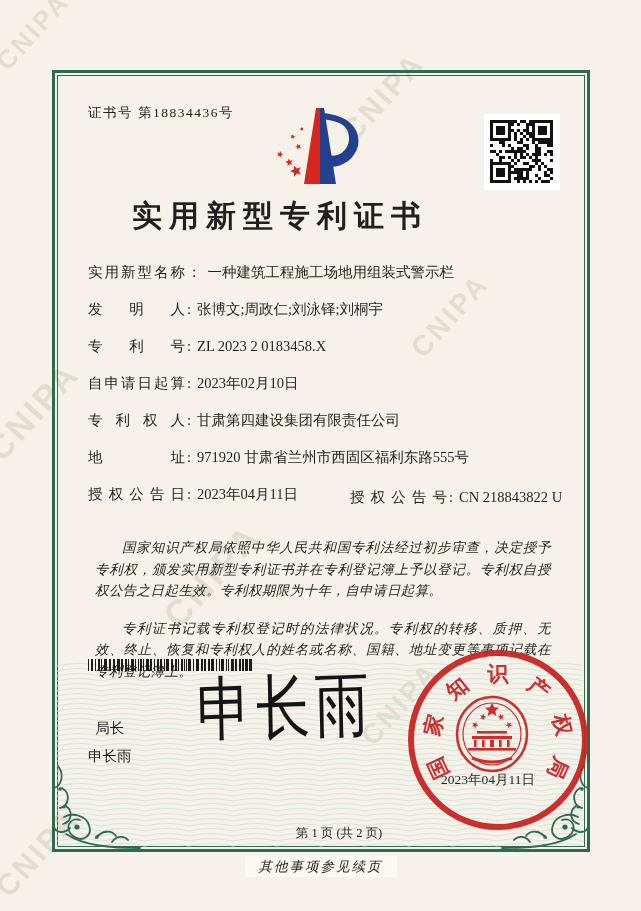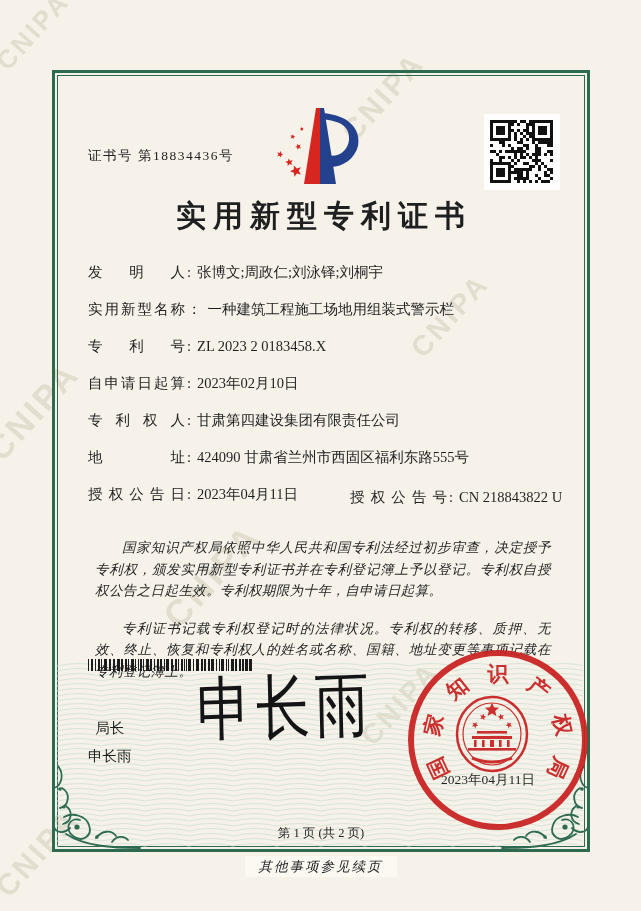--- a/index.html
+++ b/index.html
@@ -10,46 +10,46 @@
       font-weight:bold;color:rgba(125,110,75,.16);letter-spacing:3px;
       transform:rotate(-48deg);white-space:nowrap;z-index:0;}
   
   .frame-outer{position:absolute;left:52px;top:70px;width:532px;height:776px;
       border:3px solid #2d6a50;z-index:1;}
   .frame-inner{position:absolute;left:2px;top:2px;right:2px;bottom:2px;
       border:1px solid #2d6a50;}
   .waves{position:absolute;left:57px;top:662px;width:526px;height:187px;z-index:1;}
   .corner{position:absolute;z-index:2;color:#2d6a50;}
   
-  .cert-no{position:absolute;left:88px;top:104px;font-size:13.5px;letter-spacing:1.5px;z-index:5;margin-top:43px;}
+  .cert-no{position:absolute;left:88px;top:104px;font-size:13.5px;letter-spacing:1.5px;z-index:5;}
   .qr-box{position:absolute;left:484px;top:114px;width:76px;height:76px;background:#fff;z-index:5;}
   .qr-box svg{position:absolute;left:6px;top:6px;}
   .logo{position:absolute;left:266px;top:104px;z-index:5;}
   .title{position:absolute;left:0;top:196px;width:553px;text-align:center;
-      font-size:30px;font-weight:bold;letter-spacing:7px;text-indent:7px;z-index:5;margin-left:44px;}
+      font-size:30px;font-weight:bold;letter-spacing:7px;text-indent:7px;z-index:5;}
   
   .fields{position:absolute;left:88px;top:262px;width:480px;font-size:14.5px;z-index:5;}
   .frow{position:relative;height:20px;line-height:20px;margin-bottom:17px;white-space:nowrap;}
   .f-label{display:inline-block;width:97px;text-align:justify;text-align-last:justify;vertical-align:top;}
   .f-colon{display:inline-block;margin:0 6px 0 2px;}
   .pair2{position:absolute;left:262px;top:3px;}
   
   .body-text{position:absolute;left:79px;top:521px;width:488px;font-size:13.5px;
       font-style:italic;line-height:21.5px;text-align:justify;z-index:5;}
   .body-text p{margin:16px;text-indent:2em;letter-spacing:.4px;}
   
   .barcode{position:absolute;left:88px;top:659px;z-index:5;}
   .signer{position:absolute;left:88px;top:714px;z-index:5;
       font-family:"Liberation Sans","DejaVu Sans",sans-serif;font-size:14.5px;line-height:28px;text-align:center;}
   .signature{position:absolute;left:196px;top:664px;z-index:6;font-size:54px;
       letter-spacing:5px;color:#141414;transform:scaleY(1.3) rotate(-1.5deg);
       transform-origin:left top;font-weight:500;}
   .seal{position:absolute;left:406px;top:648px;z-index:7;opacity:.94;}
   .page-info{position:absolute;left:52px;top:825px;width:538px;text-align:center;
-      font-size:12.5px;z-index:5;}
+      font-size:12.5px;z-index:5;padding-left:18px;}
   .note{position:absolute;left:0;top:858px;width:641px;text-align:center;z-index:5;
       font-size:13.5px;font-style:italic;}
   .note span{background:rgba(252,250,244,.8);padding:3px 14px;letter-spacing:2px;}
 </style>
 </head>
 <body>
 
 <div class="page">
 
   <div class="wm-layer">
@@ -273,36 +273,36 @@
           <polygon points="22.5,54.4 24.0,56.7 26.8,56.3 25.1,58.5 26.2,61.0 23.7,60.1 21.6,61.9 21.7,59.2 19.3,57.8 22.0,57.1"></polygon>
           <polygon points="27.9,61.4 30.7,64.4 34.7,63.3 32.7,66.9 35.0,70.4 30.9,69.5 28.4,72.8 27.9,68.7 24.0,67.2 27.8,65.5"></polygon>
         </g>
     </g>
   </svg>
 
   <div class="title">实用新型专利证书</div>
 
   <div class="fields">
     <div class="frow">
+      <span class="f-label">实用新型名称</span><span class="f-colon">：</span><span class="f-value">一种建筑工程施工场地用组装式警示栏</span>
+    </div>
+    <div class="frow">
       <span class="f-label">发明人</span><span class="f-colon">:</span><span class="f-value">张博文;周政仁;刘泳铎;刘桐宇</span>
     </div>
     <div class="frow">
-      <span class="f-label">实用新型名称</span><span class="f-colon">：</span><span class="f-value">一种建筑工程施工场地用组装式警示栏</span>
-    </div>
-    <div class="frow">
       <span class="f-label">专利号</span><span class="f-colon">:</span><span class="f-value">ZL 2023 2 0183458.X</span>
     </div>
     <div class="frow">
       <span class="f-label">自申请日起算</span><span class="f-colon">:</span><span class="f-value">2023年02月10日</span>
     </div>
     <div class="frow">
       <span class="f-label">专利权人</span><span class="f-colon">:</span><span class="f-value">甘肃第四建设集团有限责任公司</span>
     </div>
     <div class="frow">
-      <span class="f-label">地址</span><span class="f-colon">:</span><span class="f-value">424090 甘肃省兰州市西固区福利东路555号</span>
+      <span class="f-label">地址</span><span class="f-colon">:</span><span class="f-value">971920 甘肃省兰州市西固区福利东路555号</span>
     </div>
     <div class="frow">
       <span class="f-label">授权公告日</span><span class="f-colon">:</span><span class="f-value">2023年04月11日</span>
       <span class="pair2">
         <span class="f-label">授权公告号</span><span class="f-colon">:</span><span class="f-value">CN 218843822 U</span>
       </span>
     </div>
   </div>
 
   <div class="body-text">

